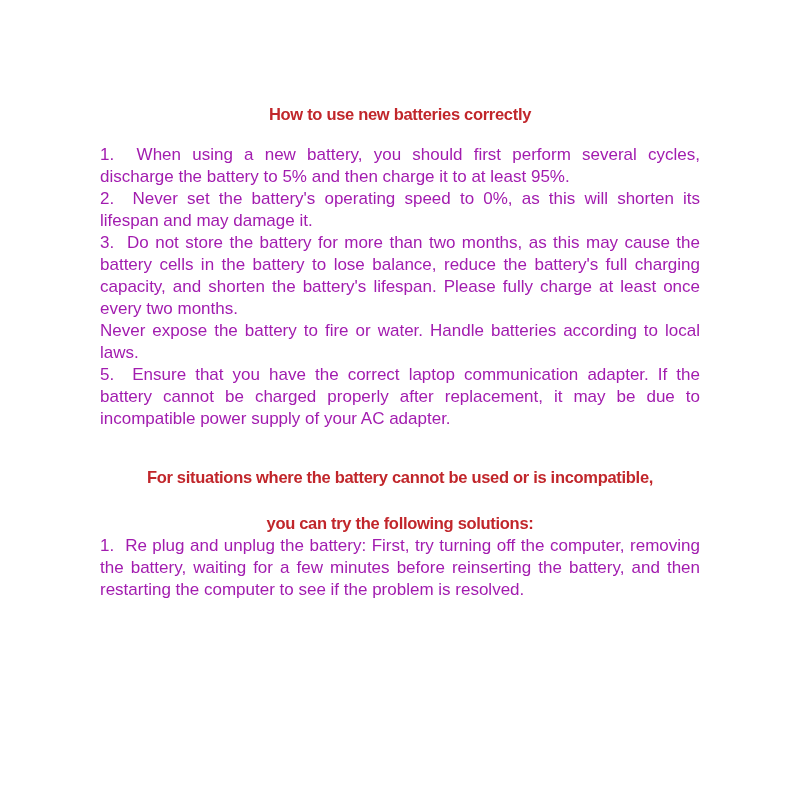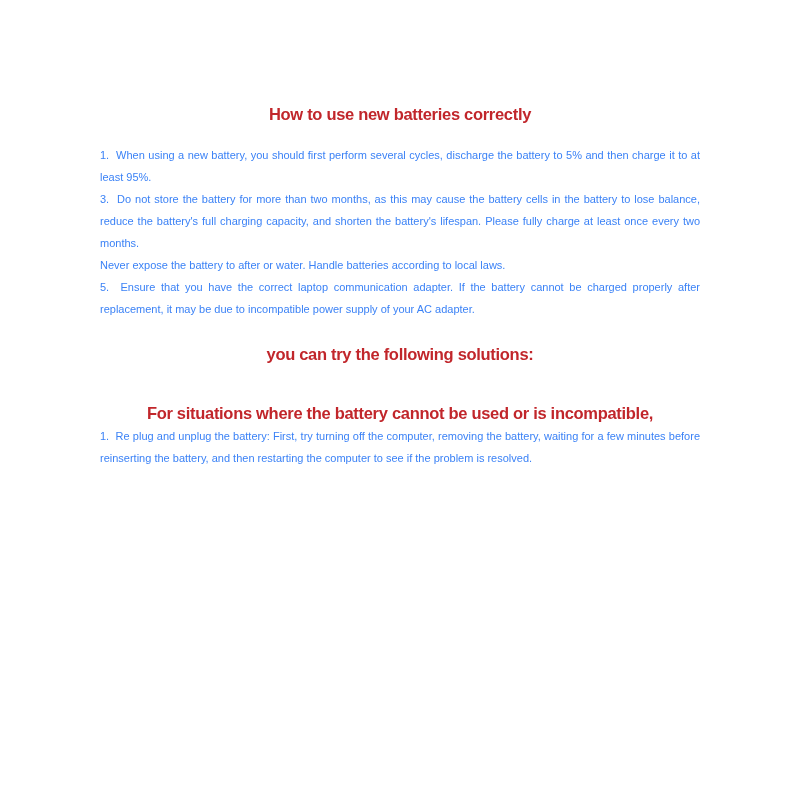--- a/index.html
+++ b/index.html
@@ -33,49 +33,50 @@
   .heading-1 {
     margin-bottom: 18px;
   }
   .heading-2a {
     margin-top: 35px;
   }
   .heading-2b {
     margin-top: 22px;
   }
   .body-text {
-    color: #3b82f6;
-    font-size: 11px;
+    color: #a21caf;
+    font-size: 17px;
     line-height: 22px;
   }
   .body-text-2 {
   }
   .body-text p {
     margin: 0;
     text-align: justify;
     text-justify: inter-word;
   }
 </style>
 </head>
 <body>
 
 <div class="canvas">
   <div class="page">
 
     <h1 class="heading heading-1">How to use new batteries correctly</h1>
 
     <div class="body-text">
       <p>1.&nbsp; When using a new battery, you should first perform several cycles, discharge the battery to 5% and then charge it to at least 95%.</p>
+      <p>2.&nbsp; Never set the battery's operating speed to 0%, as this will shorten its lifespan and may damage it.</p>
       <p>3.&nbsp; Do not store the battery for more than two months, as this may cause the battery cells in the battery to lose balance, reduce the battery's full charging capacity, and shorten the battery's lifespan. Please fully charge at least once every two months.</p>
-      <p>Never expose the battery to after or water. Handle batteries according to local laws.</p>
+      <p>Never expose the battery to fire or water. Handle batteries according to local laws.</p>
       <p>5.&nbsp; Ensure that you have the correct laptop communication adapter. If the battery cannot be charged properly after replacement, it may be due to incompatible power supply of your AC adapter.</p>
     </div>
 
+    <h2 class="heading heading-2a">For situations where the battery cannot be used or is incompatible,</h2>
+
     <h2 class="heading heading-2b">you can try the following solutions:</h2>
-
-    <h2 class="heading heading-2a">For situations where the battery cannot be used or is incompatible,</h2>
 
     <div class="body-text body-text-2">
       <p>1.&nbsp; Re plug and unplug the battery: First, try turning off the computer, removing the battery, waiting for a few minutes before reinserting the battery, and then restarting the computer to see if the problem is resolved.</p>
     </div>
 
   </div>
 </div>
 
 </body></html>

